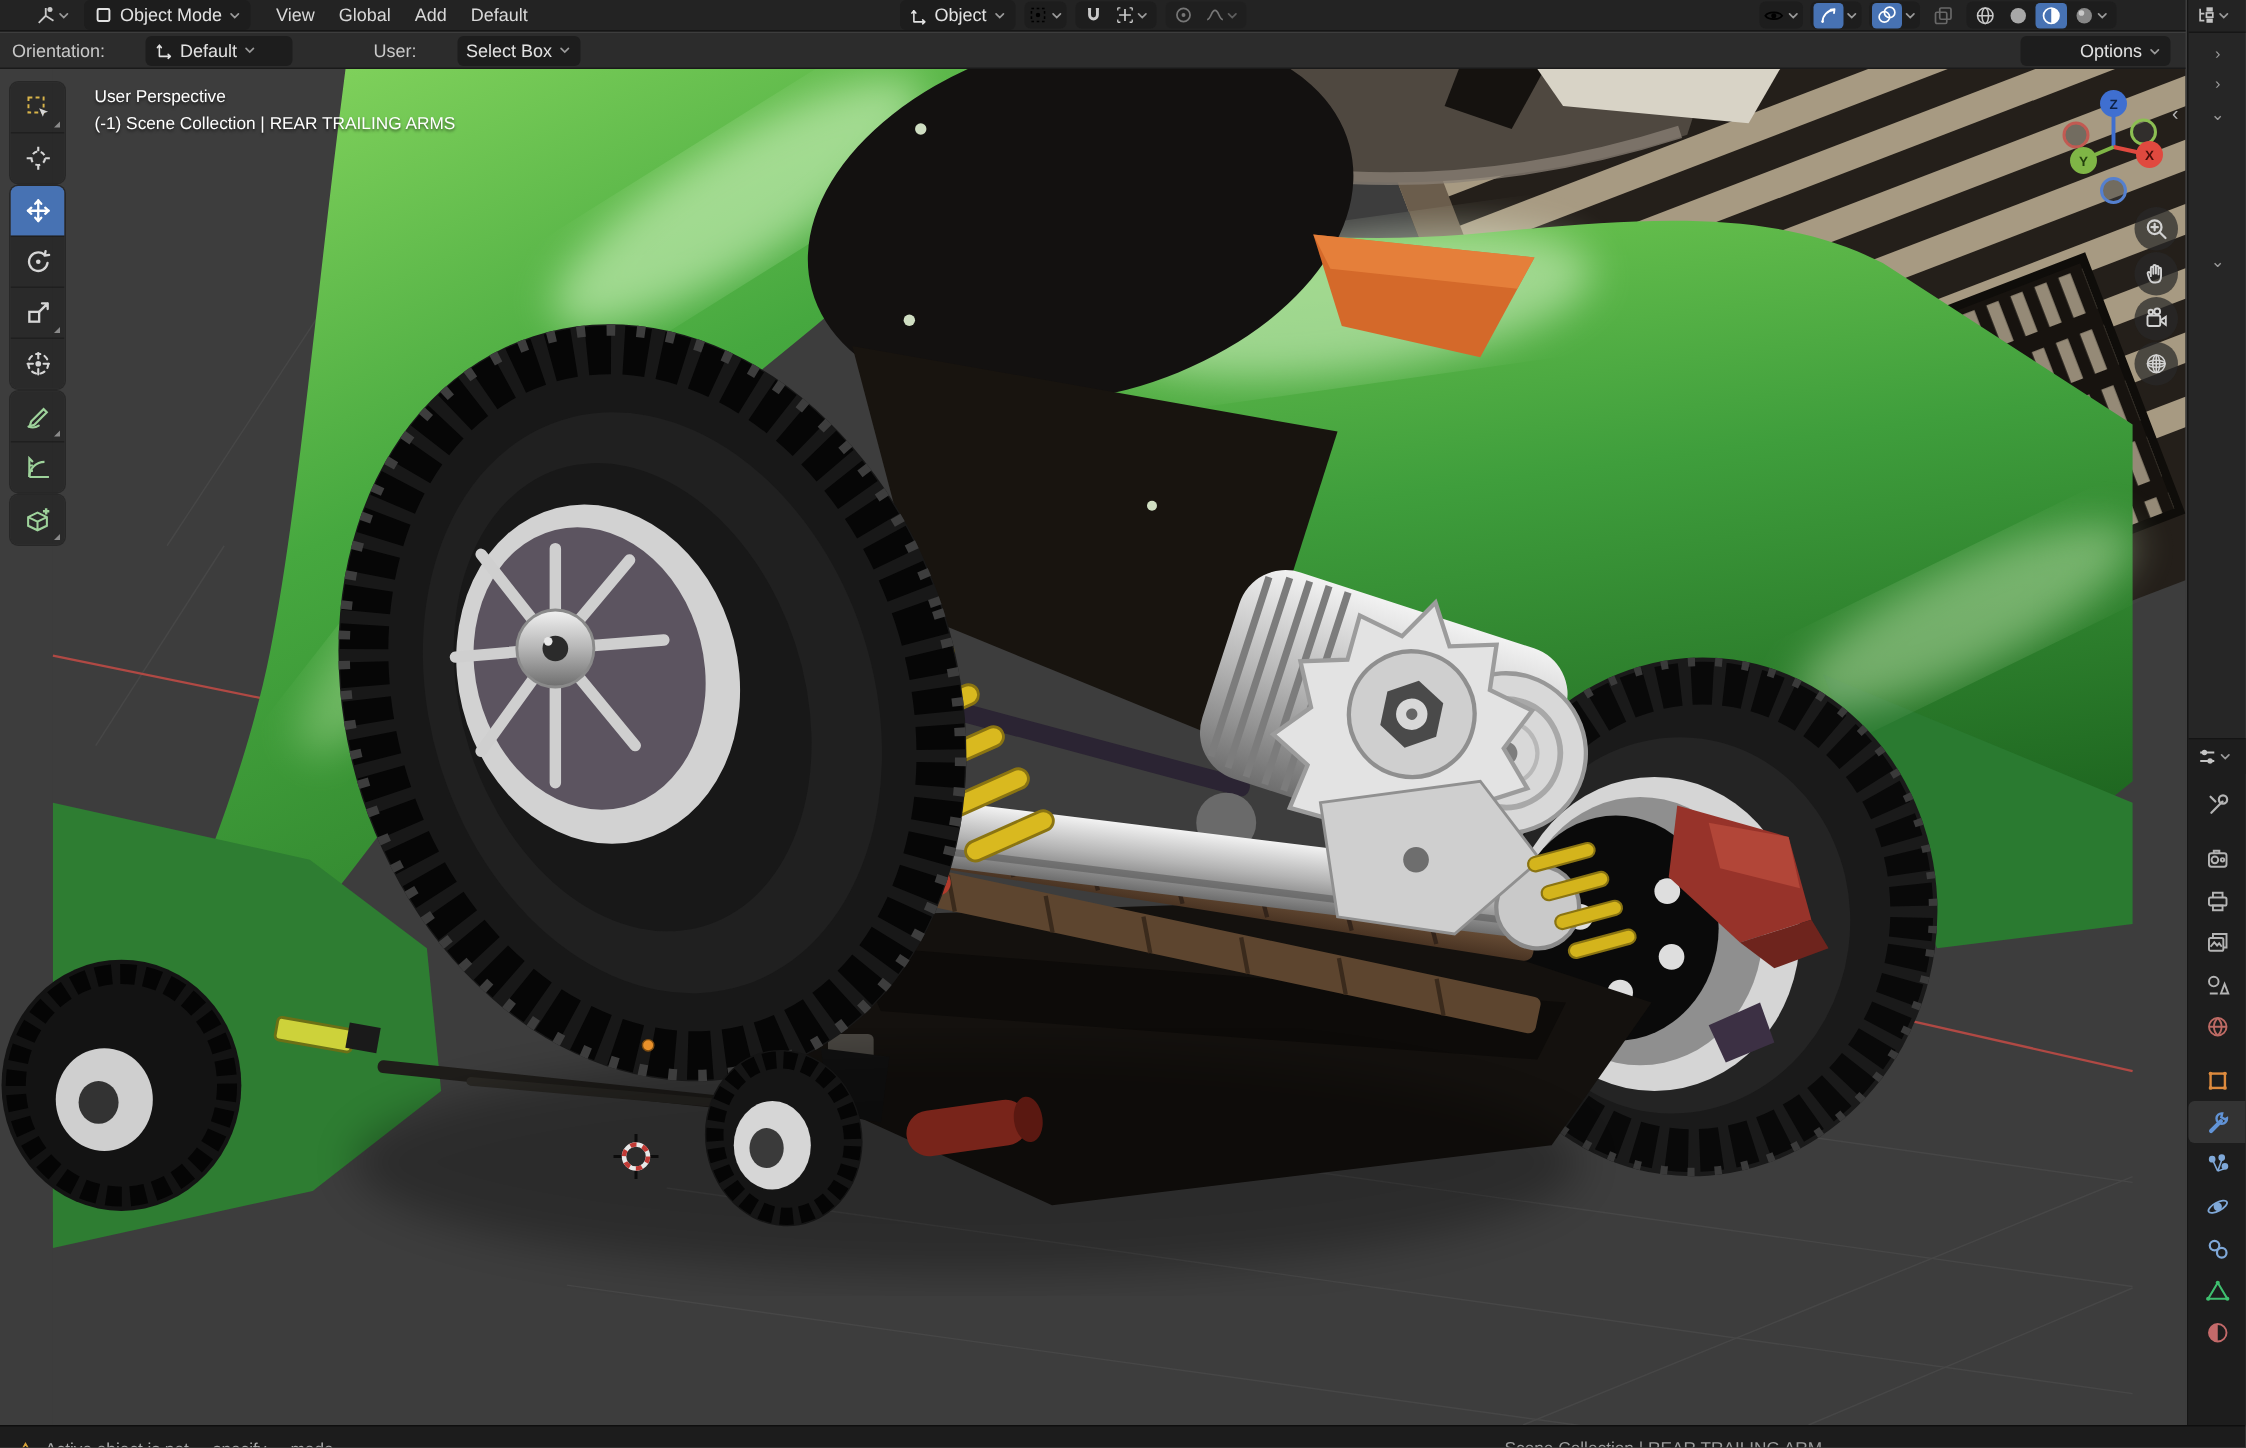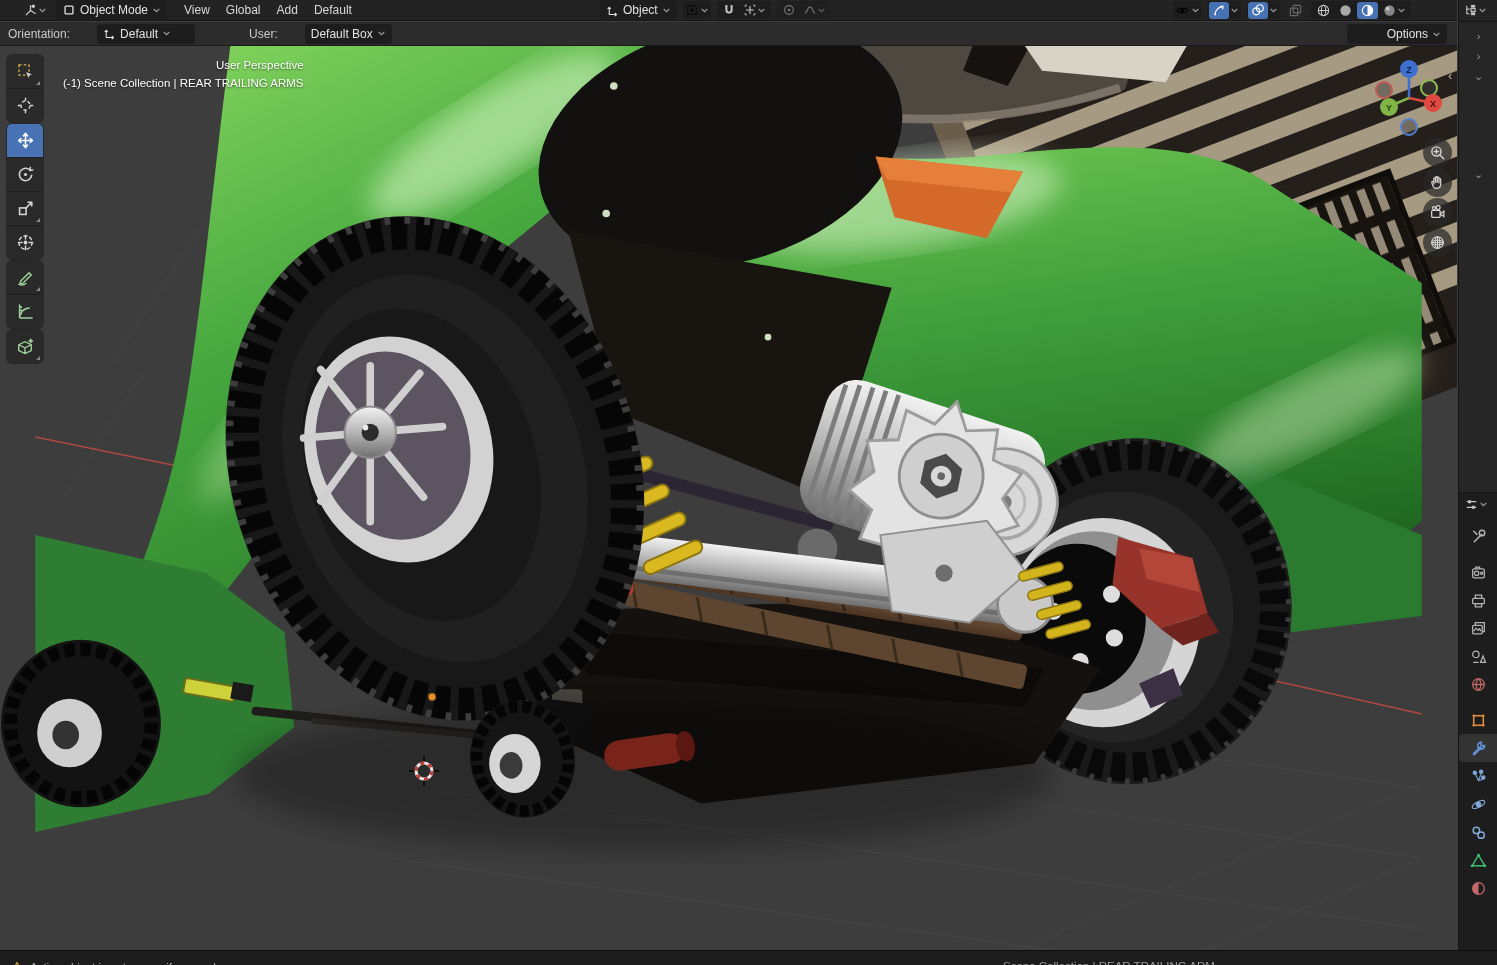--- a/index.html
+++ b/index.html
@@ -21,21 +21,21 @@
   .sp6{width:6px;}
   .icon{display:inline-block;vertical-align:middle;}
   
   #toolsettings{top:22px;width:1457px;height:24px;background:#2c2c2c;border-bottom:1px solid #1a1a1a;
                 display:flex;align-items:center;padding:0 8px;z-index:39;}
   #toolsettings .lbl{color:#c9c9c9;font-size:12px;margin-right:7px;}
   #options-btn{position:absolute;right:10px;top:2px;padding-left:40px;}
   
   #viewport{position:absolute;top:46px;left:0;width:1457px;height:904px;overflow:hidden;background:#3d3d3d;}
   #overlay-text{position:absolute;left:63px;top:10px;color:#fff;font-size:11.5px;line-height:18px;
-                text-shadow:0 1px 2px rgba(0,0,0,.55);pointer-events:none;text-align:right;}
+                text-shadow:0 1px 2px rgba(0,0,0,.55);pointer-events:none;}
   
   #tools{position:absolute;left:7px;top:9px;width:36px;display:flex;flex-direction:column;gap:2px;z-index:30;}
   .tgroup{background:rgba(40,40,40,.92);border-radius:5px;overflow:hidden;display:flex;flex-direction:column;
           box-shadow:0 0 0 1px rgba(0,0,0,.35);}
   .tool{width:36px;height:33px;display:flex;align-items:center;justify-content:center;color:#d6d6d6;position:relative;}
   .tool+.tool{border-top:1px solid rgba(0,0,0,.25);}
   .tool.active{background:#4772b3;color:#fff;}
   .tool .sub{position:absolute;right:3px;bottom:3px;width:0;height:0;
              border-left:4px solid transparent;border-bottom:4px solid #8a8a8a;}
   .tool.green{color:#9ed39b;}
@@ -478,21 +478,21 @@
         <use href="#i-orient"></use>
       </svg>
     <span>Default</span>
     <svg class="chev" viewBox="0 0 11 10">
         <use href="#i-chev"></use>
       </svg>
   </span>
   <span style="width:14px"></span>
   <span class="lbl">User:</span>
   <span class="btn">
-    <span>Default Box</span>
+    <span>Select Box</span>
     <svg class="chev" viewBox="0 0 11 10">
         <use href="#i-chev"></use>
       </svg>
   </span>
   <span id="options-btn" class="btn">
     <span>Options</span>
     <svg class="chev" viewBox="0 0 11 10">
         <use href="#i-chev"></use>
       </svg>
   </span>

